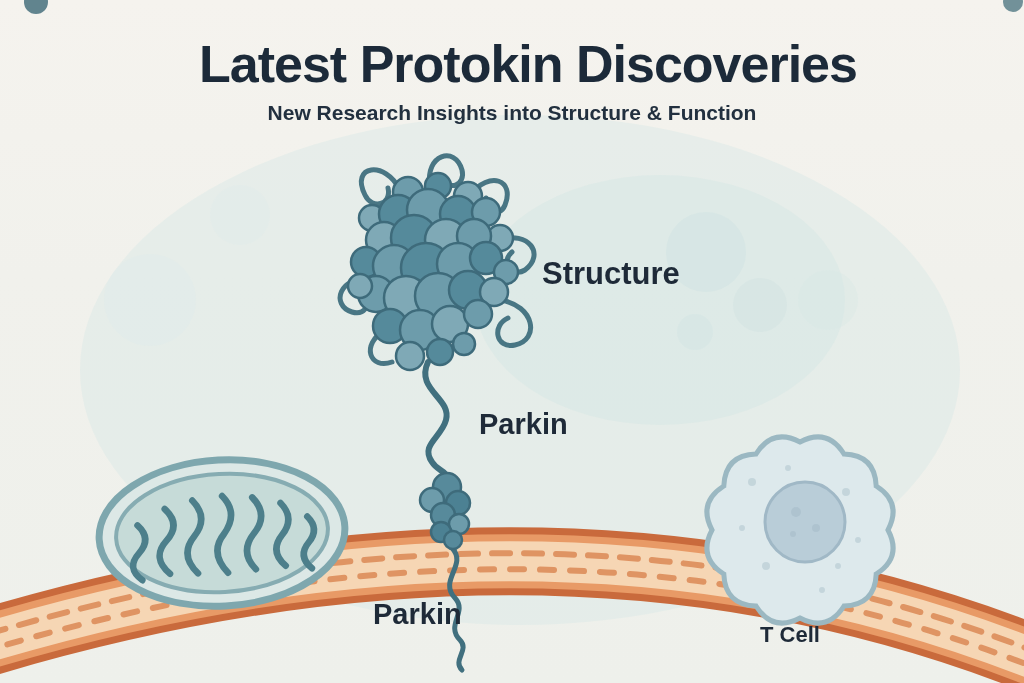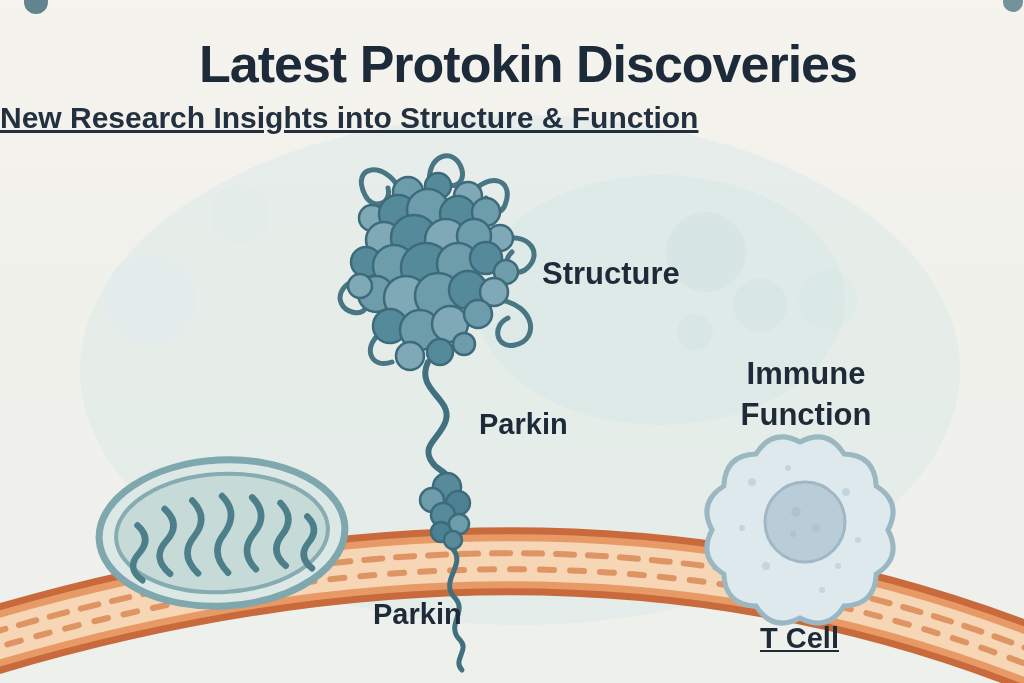--- a/index.html
+++ b/index.html
@@ -14,27 +14,27 @@
   }
   .art{position:absolute;left:0;top:0;width:1024px;height:683px;}
   .lbl{position:absolute;font-weight:bold;color:#1e2a38;white-space:nowrap;z-index:5;}
   .title{
     position:absolute;top:34px;left:16px;width:100%;
     text-align:center;font-size:52px;font-weight:bold;
     letter-spacing:-1px;color:#1c2a39;z-index:5;
   }
   .subtitle{
     position:absolute;top:101px;left:0;width:100%;
-    font-size:30px;font-weight:600;
-    color:#22303f;z-index:5;text-decoration:underline;
+    text-align:center;font-size:21px;font-weight:600;
+    color:#22303f;z-index:5;
   }
   .lbl-protokin{left:542px;top:256px;font-size:31px;}
   .lbl-parkin-upper{left:479px;top:408px;font-size:29px;}
   .lbl-parkin-lower{left:373px;top:598px;font-size:29px;}
-  .lbl-tcell{left:760px;top:622px;font-size:29px;text-decoration:underline;}
+  .lbl-tcell{left:760px;top:622px;font-size:22px;}
   .lbl-stack{position:absolute;text-align:center;font-weight:bold;font-size:31px;line-height:1.32;z-index:5;color:#1e2a38;}
   .lbl-mito{left:28px;top:372px;width:330px;}
   .lbl-immune{left:686px;top:354px;width:240px;}
 </style>
 </head>
 <body>
 
 <div class="canvas">
 
   <svg class="art" viewBox="0 0 1024 683" aria-hidden="true">
@@ -160,21 +160,17 @@
 
   <div class="title">Latest Protokin Discoveries</div>
   <div class="subtitle">New Research Insights into Structure &amp; Function</div>
 
   <div class="lbl lbl-protokin">Structure</div>
   <div class="lbl lbl-parkin-upper">Parkin</div>
 
   <div class="lbl-stack lbl-mito">
   </div>
 
-  <div class="lbl-stack lbl-immune">
-    <div>Immune</div>
-    <div>Function</div>
-  </div>
 
   <div class="lbl lbl-parkin-lower">Parkin</div>
   <div class="lbl lbl-tcell">T Cell</div>
 
 </div>
 
 </body></html>

